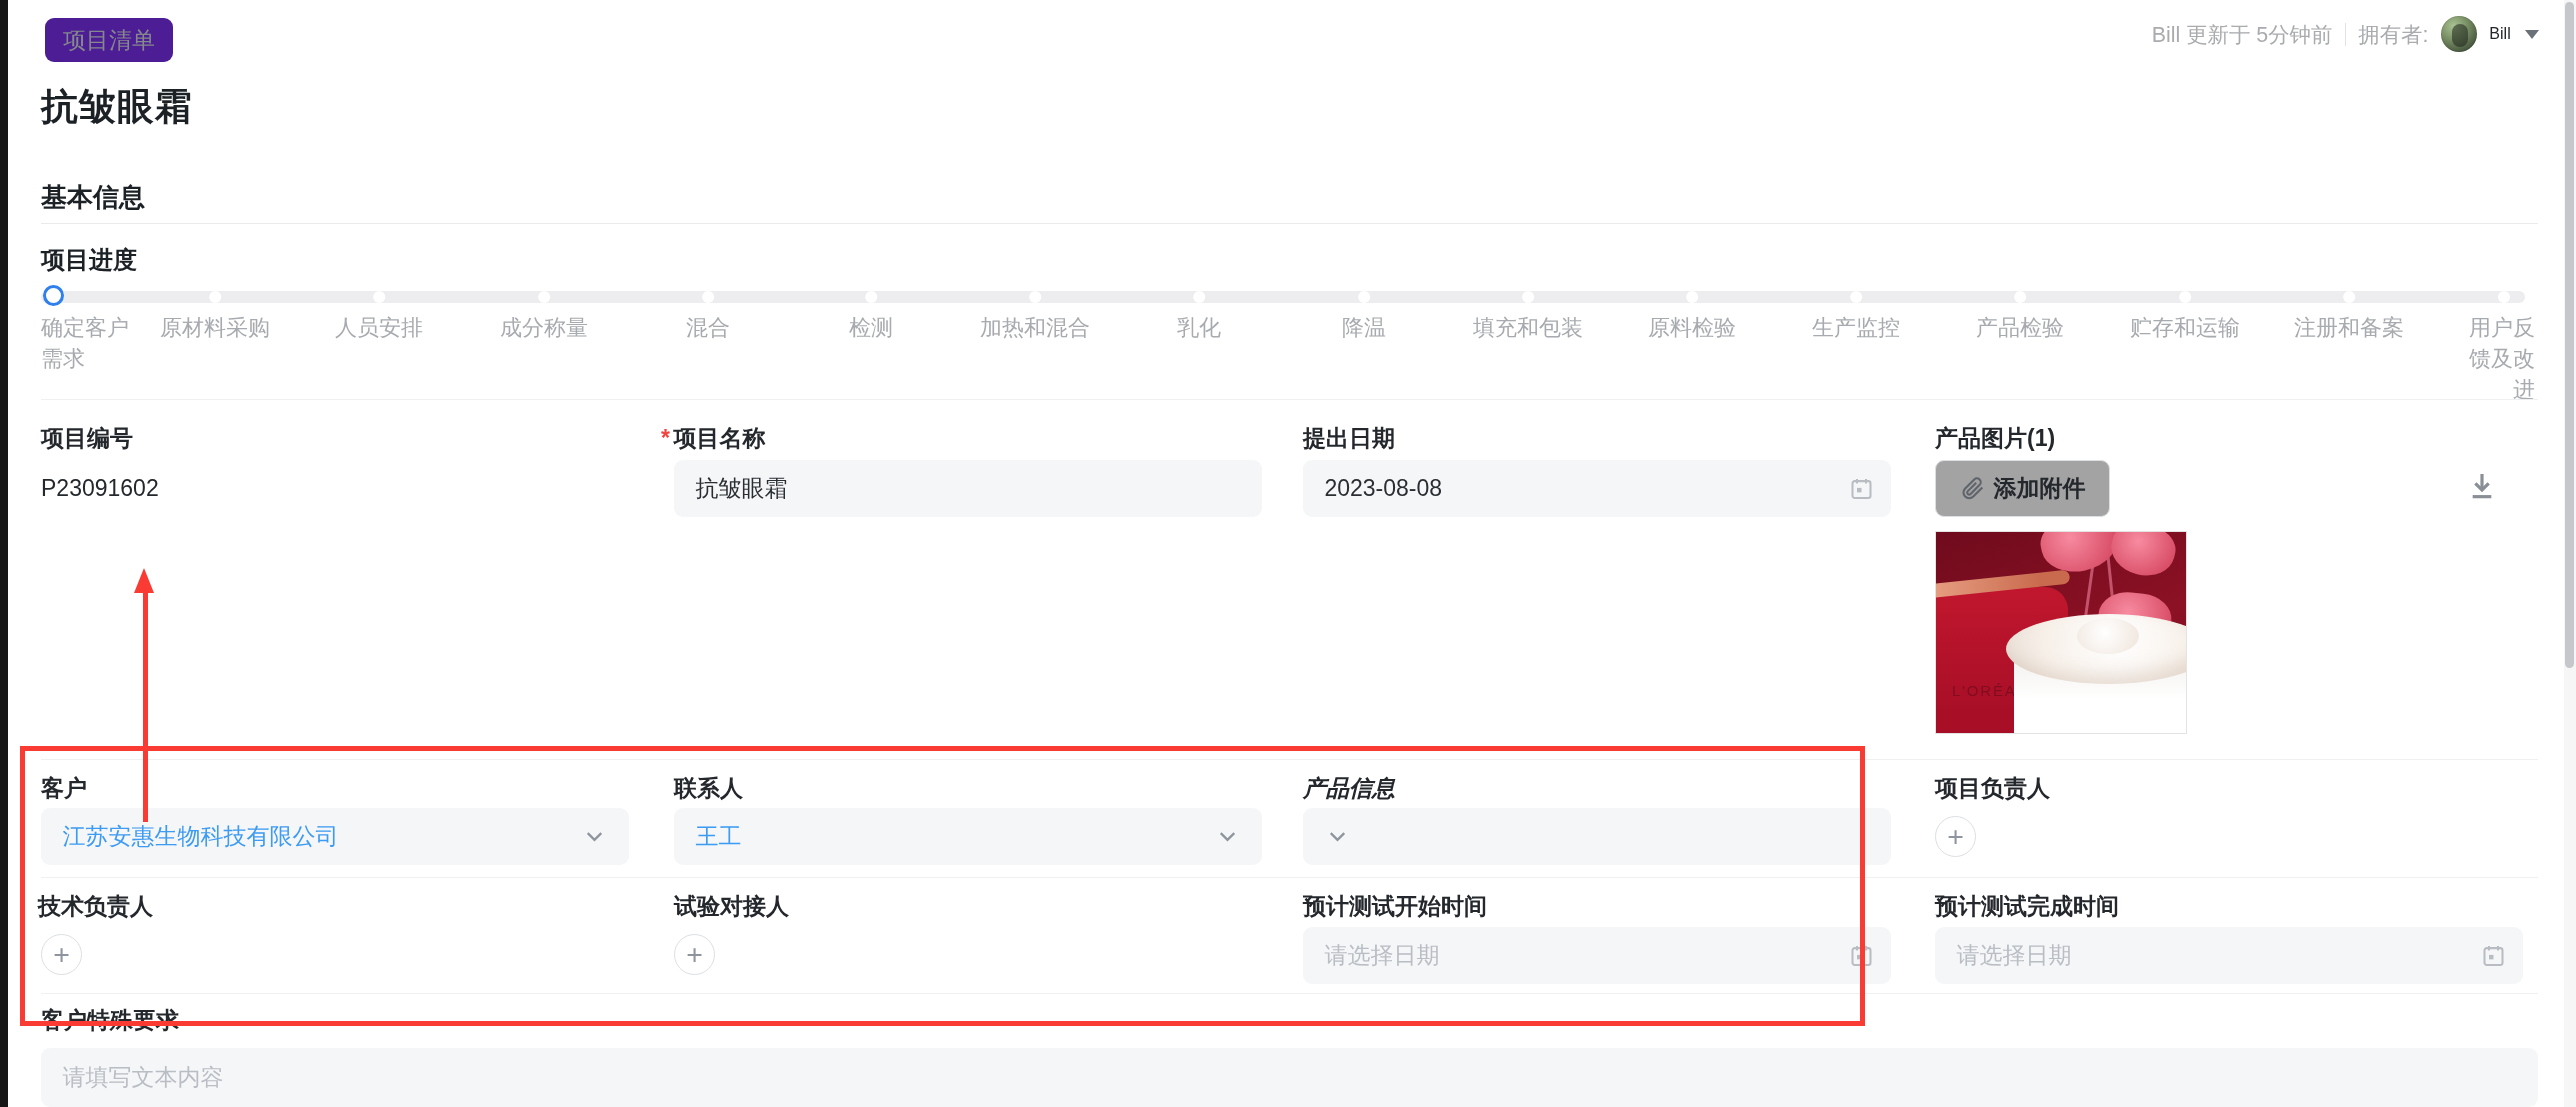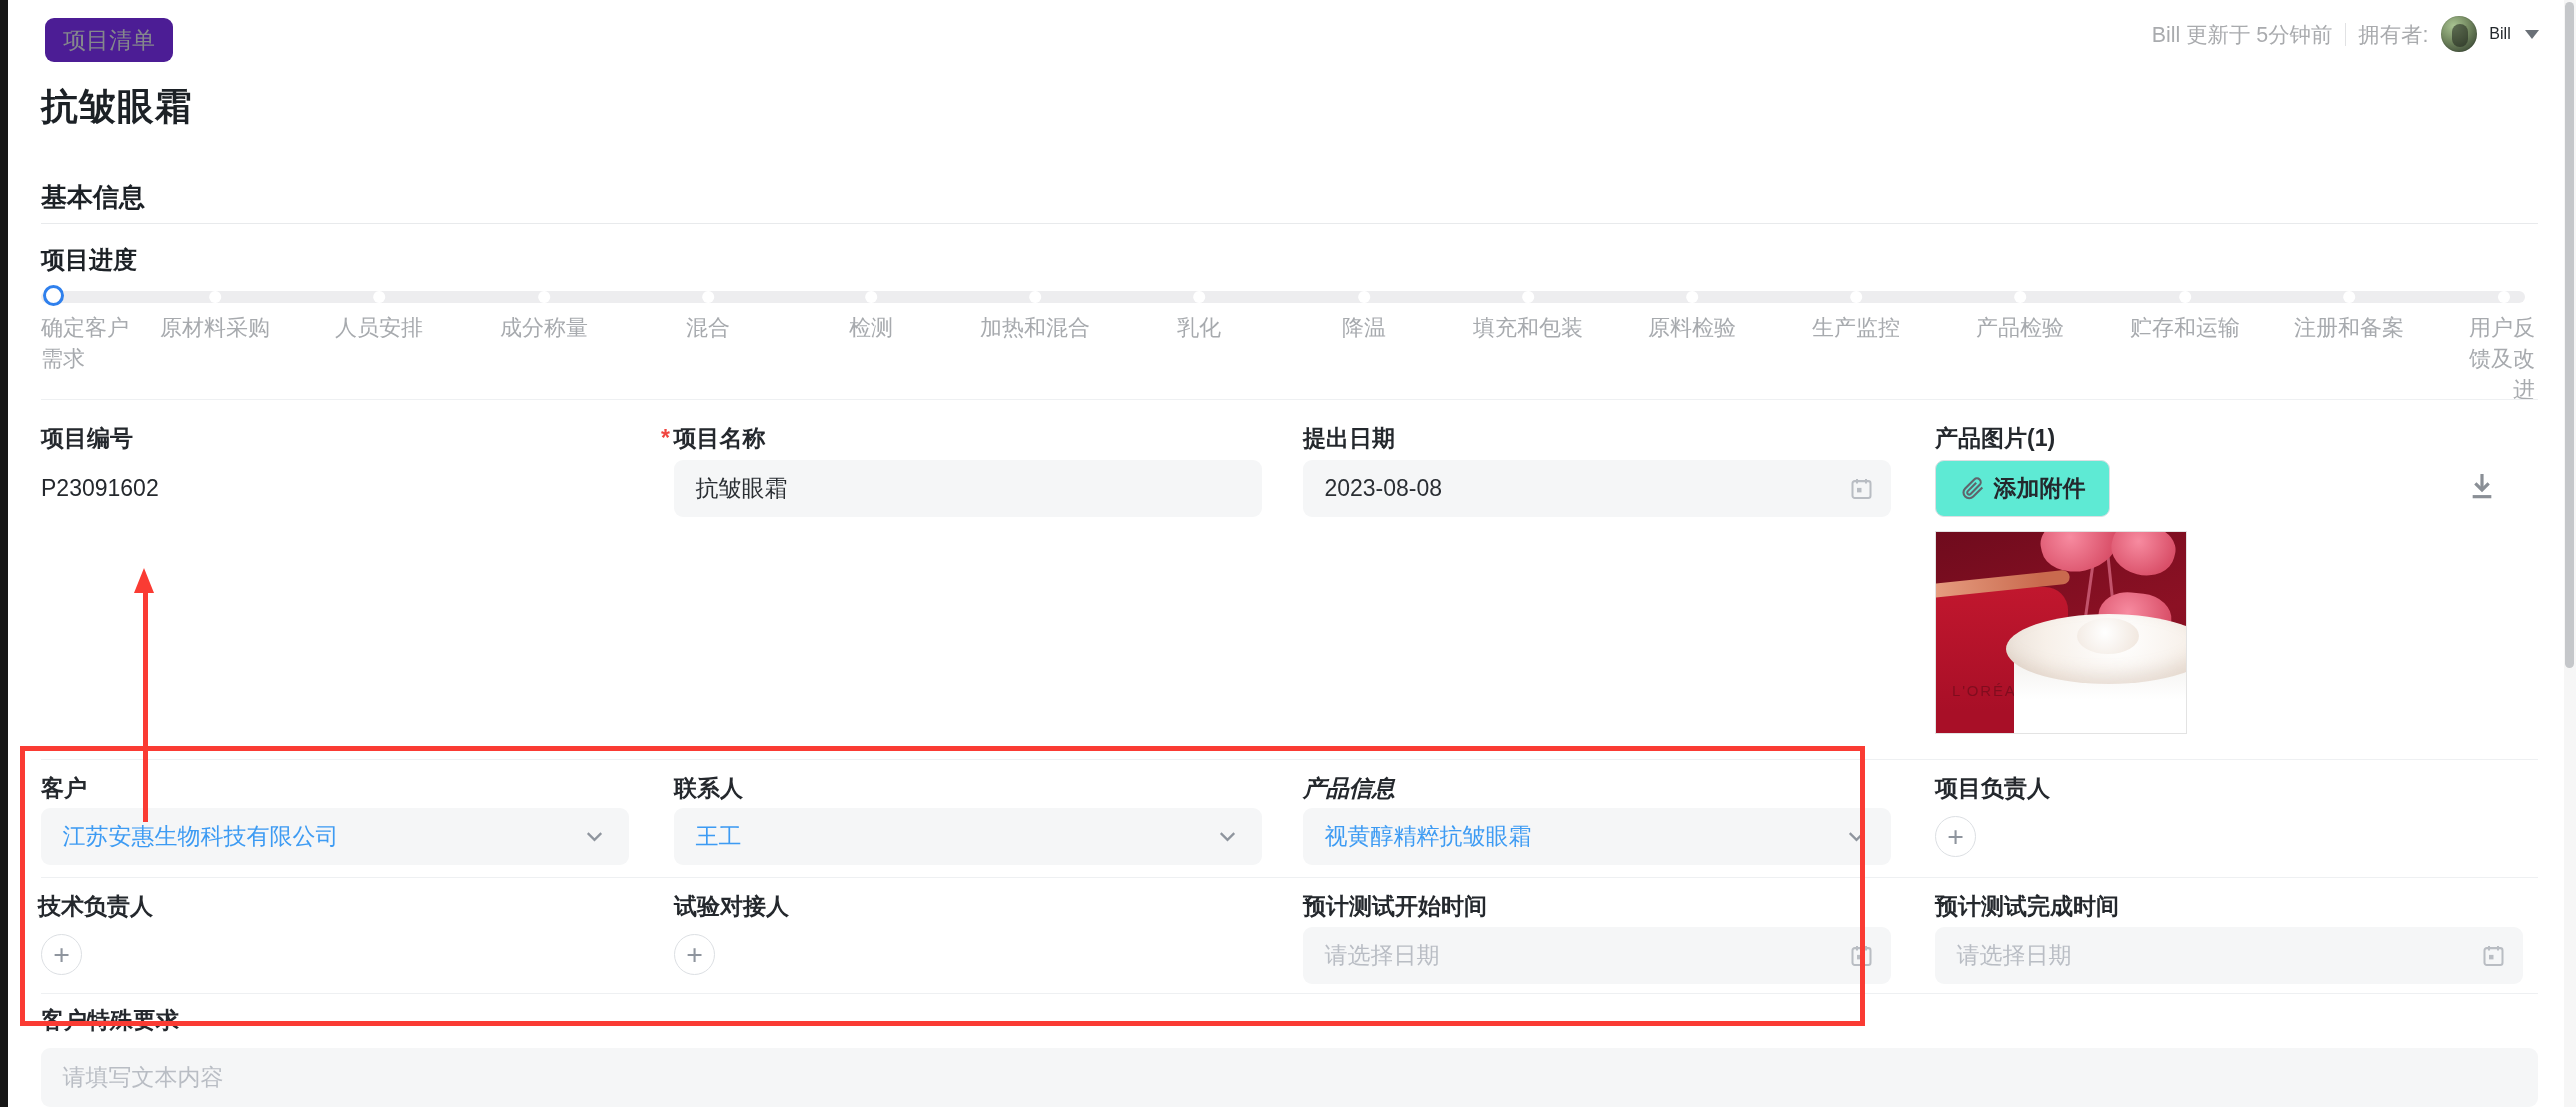--- a/index.html
+++ b/index.html
@@ -53,21 +53,21 @@
          box-sizing:border-box;font-size:23px;color:#2a2e33;padding:0 21.4px;outline:none;
          font-family:inherit;}
   .input::placeholder{color:#b9bdc4;}
   .select{display:flex;align-items:center;}
   .select .val{color:#3d9bf3;flex:1;white-space:nowrap;overflow:hidden;}
   .icon-right{position:absolute;top:50%;transform:translateY(-50%);right:16px;display:flex;}
   .plus-btn{width:41px;height:41px;border-radius:50%;border:1.3px solid #dcdfe3;background:#fff;
         display:flex;align-items:center;justify-content:center;font-size:28.5px;color:#8f959e;
         line-height:1;box-sizing:border-box;}
   .attach-btn{left:1935px;top:460px;width:175px;height:57px;border:1.3px solid #dcdfe3;border-radius:9px;
-        background:#5eead4;display:flex;align-items:center;justify-content:center;gap:9px;box-sizing:border-box;}
+        background:#a3a3a3;display:flex;align-items:center;justify-content:center;gap:9px;box-sizing:border-box;}
   .attach-btn span{font-size:23px;font-weight:600;color:#24282d;}
   .wrap-rel{position:absolute;}
 
   
   .thumb{left:1935px;top:531px;width:252px;height:203px;border:0.9px solid #e3e3e3;box-sizing:border-box;
          overflow:hidden;background:linear-gradient(160deg,#6f0b1d 0%,#8c1124 55%,#7c0e20 100%);}
   .pouch{position:absolute;left:-21.4px;top:55px;width:153px;height:178px;border-radius:23px;
          background:linear-gradient(180deg,#c1172e 0%,#a80f27 70%);}
   .pouch-rim{position:absolute;left:-9px;top:45px;width:143px;height:14.3px;border-radius:7.1px;
          background:linear-gradient(90deg,#e8a083,#c96a4e 80%);transform:rotate(-6deg);}
@@ -246,21 +246,20 @@
   <div class="abs field-label" style="left:674px;top:775px;">联系人</div>
   <div class="abs select" style="left:674px;top:808px;">
     <span class="val">王工</span>
     <svg width="27" height="27" viewBox="0 0 24 24" fill="none" stroke="#8f959e" stroke-width="2">
         <path d="M6 9l6 6 6-6"></path>
       </svg>
   </div>
 
   <div class="abs field-label" style="left:1303px;top:775px;font-style:italic;">产品信息</div>
   <div class="abs select" style="left:1303px;top:808px;">
-    <span class="val">视黄醇精粹抗皱眼霜</span>
     <svg width="27" height="27" viewBox="0 0 24 24" fill="none" stroke="#8f959e" stroke-width="2">
         <path d="M6 9l6 6 6-6"></path>
       </svg>
   </div>
 
   <div class="abs field-label" style="left:1935px;top:775px;">项目负责人</div>
   <div class="abs plus-btn" style="left:1935px;top:816px;">
     <span>+</span>
   </div>
 

